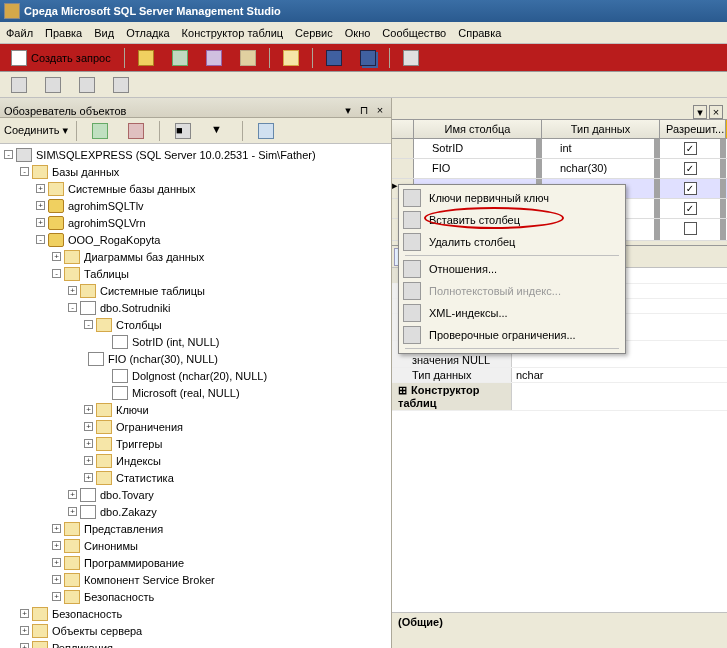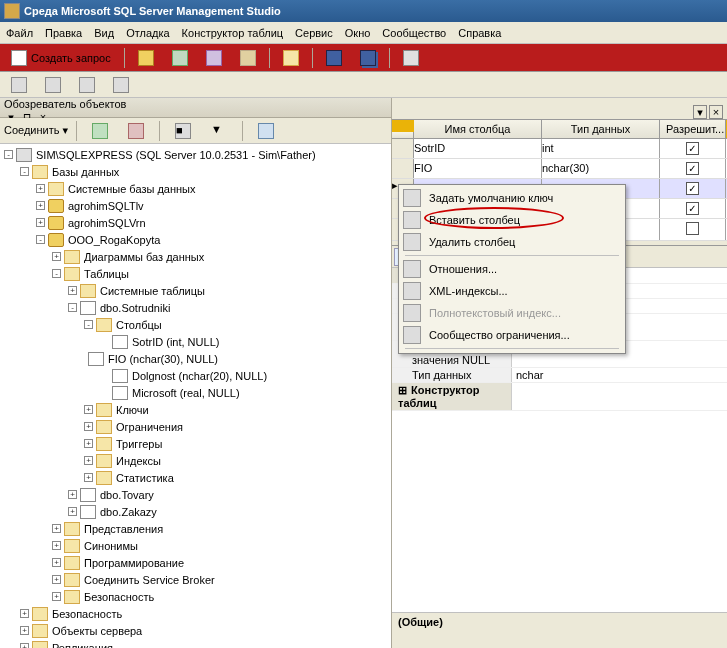--- a/index.html
+++ b/index.html
@@ -8,44 +8,44 @@
 .titlebar .ticon { width: 16px; height: 16px; background: #d4a84a; margin-right: 4px; border: 1px solid #888; }
 .menubar { background: #ece9d8; height: 22px; display: flex; align-items: center; padding: 0 6px; gap: 12px; border-bottom: 1px solid #c0c0c0; }
 .menubar span { cursor: default; }
 .toolbar { background: #b91c1c; height: 28px; display: flex; align-items: center; padding: 0 4px; gap: 4px; border-bottom: 1px solid #999; }
 .tbtn { height: 22px; padding: 0 6px; display: flex; align-items: center; border: 1px solid transparent; cursor: default; }
 .tbtn .ic { width: 16px; height: 16px; }
 .sep { width: 1px; height: 20px; background: #aca899; margin: 0 2px; }
 .toolbar2 { background: #ece9d8; height: 26px; display: flex; align-items: center; padding: 0 4px; gap: 4px; border-bottom: 1px solid #c0c0c0; }
 .content { display: flex; height: calc(648px - 22px - 22px - 28px - 26px); }
 .left-pane { width: 392px; display: flex; flex-direction: column; border-right: 1px solid #aca899; }
-.pane-title { background: linear-gradient(#e4e2d5, #d6d2c2); height: 20px; display: flex; align-items: flex-start; justify-content: space-between; padding: 0 4px; border-bottom: 1px solid #aca899; flex-direction: column; }
+.pane-title { background: linear-gradient(#e4e2d5, #d6d2c2); height: 20px; display: flex; align-items: flex-end; justify-content: space-between; padding: 0 4px; border-bottom: 1px solid #aca899; }
 .pane-title .close { width: 14px; height: 14px; text-align: center; line-height: 14px; }
 .left-toolbar { background: #ece9d8; height: 26px; display: flex; align-items: center; padding: 0 4px; gap: 6px; border-bottom: 1px solid #c0c0c0; }
 .tree { flex: 1; background: #fff; overflow: auto; padding: 2px 0; }
 .tree-row { display: flex; align-items: center; height: 17px; white-space: nowrap; cursor: default; }
 .exp { width: 9px; height: 9px; border: 1px solid #888; background: #fff; display: inline-flex; align-items: center; justify-content: center; font-size: 8px; line-height: 8px; margin-right: 3px; color: #333; }
 .noexp { width: 9px; height: 9px; margin-right: 3px; }
 .ticon2 { width: 16px; height: 14px; margin-right: 4px; }
 .folder { background: #f6e6a8; border: 1px solid #d4a84a; }
 .server { background: #e0e0e0; border: 1px solid #888; }
 .db { background: #f0d060; border: 1px solid #b08020; border-radius: 2px; }
 .col { background: #fff; border: 1px solid #888; }
 .right-pane { flex: 1; display: flex; flex-direction: column; background: #ece9d8; }
 .tab-header { height: 22px; display: flex; align-items: flex-end; padding: 0 4px; background: #ece9d8; border-bottom: 1px solid #999; }
 .tab { background: #fff; border: 1px solid #999; border-bottom: none; padding: 2px 8px; margin-right: 2px; font-weight: bold; }
 .tab-controls { margin-left: auto; display: flex; gap: 2px; }
 .tab-controls span { width: 14px; height: 14px; border: 1px solid #888; text-align: center; line-height: 12px; }
 .grid { background: #fff; }
-.grid-head { display: flex; background: #eab308; border-bottom: 1px solid #999; align-items: flex-end; }
+.grid-head { display: flex; background: #eab308; border-bottom: 1px solid #999; }
 .grid-head .cell { border-right: 1px solid #999; padding: 3px 6px; text-align: center; background: linear-gradient(#f5f3e8, #e4e2d5); }
 .grid-row { display: flex; border-bottom: 1px solid #ddd; background: #fff; }
 .grid-row.sel { background: #e0e0ff; }
 .grid-row .rh { width: 22px; background: #ece9d8; border-right: 1px solid #999; }
-.grid-row .cell { padding: 3px 0; border-right: 1px solid #a3a3a3; }
+.grid-row .cell { padding: 3px 18px; border-right: 6px solid #a3a3a3; }
 .c1 { width: 128px; }
 .c2 { width: 118px; }
 .c3 { width: 66px; text-align: center; }
 .chk { display: inline-block; width: 13px; height: 13px; border: 1px solid #555; background: #fff; line-height: 11px; text-align: center; font-size: 10px; }
 .ctx-menu { position: absolute; left: 398px; top: 184px; width: 228px; background: #f5f3e8; border: 1px solid #888; box-shadow: 2px 2px 4px rgba(0,0,0,0.3); z-index: 100; padding: 2px; }
 .ctx-menu .mi { display: flex; align-items: center; height: 22px; padding: 0 6px 0 2px; cursor: default; }
 .ctx-menu .mi .mic { width: 18px; height: 18px; margin-right: 8px; }
 .ctx-menu .mi.disabled { color: #999; }
 .ctx-menu .msep { height: 1px; background: #c0c0c0; margin: 2px 4px; }
 .highlight-oval { position: absolute; border: 2px solid #c00; border-radius: 50%; width: 140px; height: 22px; left: 424px; top: 207px; z-index: 101; pointer-events: none; }
@@ -282,21 +282,21 @@
           <span>Синонимы</span>
         </div>
       <div class="tree-row" style="padding-left:52px">
           <span class="exp">+</span>
           <span class="ticon2 folder"></span>
           <span>Программирование</span>
         </div>
       <div class="tree-row" style="padding-left:52px">
           <span class="exp">+</span>
           <span class="ticon2 folder"></span>
-          <span>Соединить Service Broker</span>
+          <span>Компонент Service Broker</span>
         </div>
       <div class="tree-row" style="padding-left:52px">
           <span class="exp">+</span>
           <span class="ticon2 folder"></span>
           <span>Безопасность</span>
         </div>
       <div class="tree-row" style="padding-left:20px">
           <span class="exp">+</span>
           <span class="ticon2 folder"></span>
           <span>Безопасность</span>
@@ -403,42 +403,42 @@
           </div>
       </div>
       <div class="desc">(Общие)</div>
     </div>
   </div>
 </div>
 
 <div class="ctx-menu" id="ctx-menu">
     <div class="mi">
       <span class="mic" style="background:#ddd;border:1px solid #999;"></span>
-      <span>Задать умолчанию ключ</span>
+      <span>Ключи первичный ключ</span>
     </div>
     <div class="mi">
       <span class="mic" style="background:#ddd;border:1px solid #999;"></span>
       <span>Вставить столбец</span>
     </div>
     <div class="mi">
       <span class="mic" style="background:#ddd;border:1px solid #999;"></span>
       <span>Удалить столбец</span>
     </div>
     <div class="msep"></div>
     <div class="mi">
       <span class="mic" style="background:#ddd;border:1px solid #999;"></span>
       <span>Отношения...</span>
     </div>
+    <div class="mi disabled">
+      <span class="mic" style="background:#ddd;border:1px solid #999;"></span>
+      <span>Полнотекстовый индекс...</span>
+    </div>
     <div class="mi">
       <span class="mic" style="background:#ddd;border:1px solid #999;"></span>
       <span>XML-индексы...</span>
     </div>
-    <div class="mi disabled">
-      <span class="mic" style="background:#ddd;border:1px solid #999;"></span>
-      <span>Полнотекстовый индекс...</span>
-    </div>
-    <div class="mi">
-      <span class="mic" style="background:#ddd;border:1px solid #999;"></span>
-      <span>Сообщество ограничения...</span>
+    <div class="mi">
+      <span class="mic" style="background:#ddd;border:1px solid #999;"></span>
+      <span>Проверочные ограничения...</span>
     </div>
     <div class="msep"></div>
   </div>
 <div class="highlight-oval"></div>
 
 </body></html>

